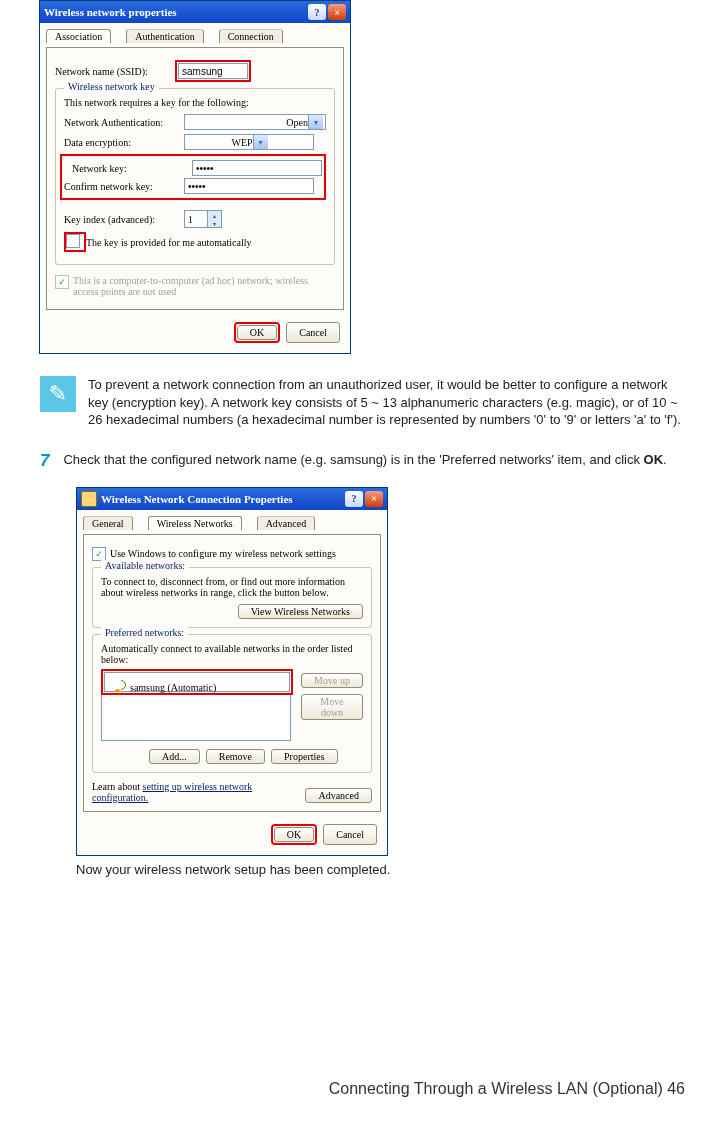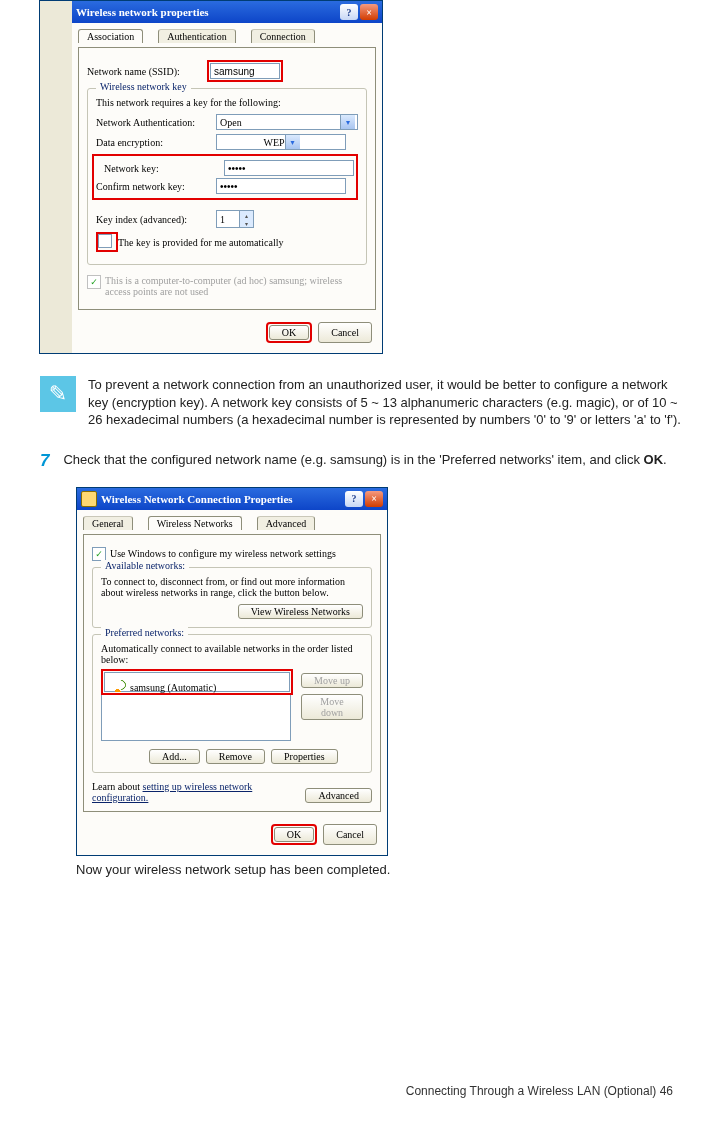--- a/index.html
+++ b/index.html
@@ -33,23 +33,23 @@
   .hi-red{border:2px solid #e20000;}
   .disabled{color:#a0a0a0;}
   
   .note-block{display:flex;margin:22px 0 0 0;}
   .note-icon{width:36px;height:36px;background:#5cc6e6;display:flex;align-items:center;justify-content:center;color:#fff;font-size:22px;margin-right:12px;flex:0 0 36px;}
   .note-text{font-size:13px;line-height:1.35;color:#222;}
   .step{display:flex;margin-top:22px;}
   .step-num{color:#0097d6;font-size:17px;font-weight:bold;font-style:italic;margin-right:14px;flex:0 0 auto;}
   .step-text{font-size:13px;line-height:1.35;color:#222;}
   .after-text{font-size:13px;margin-top:6px;color:#222;}
-  .footer{position:absolute;bottom:28px;right:52px;font-size:12px;color:#333;}
+  .footer{position:absolute;bottom:28px;right:40px;font-size:16px;color:#333;}
   
-  .w1{width:310px;margin-left:-1px;padding-left:32px;}
+  .w1{width:310px;margin-left:-1px;}
   .w2{width:310px;margin-left:-1px;}
   .ml40{margin-left:0px;}
   .listbox{border:1px solid #7f9db9;background:#fff;height:66px;width:190px;padding:8px;box-sizing:border-box;}
   .listitem{display:flex;align-items:center;gap:4px;font-size:10px;padding:1px;}
   .wifi-ico{width:12px;height:10px;background:radial-gradient(circle at 30% 100%, #ff9a00 0 3px, transparent 3px);position:relative;}
   .wifi-ico:before{content:"";position:absolute;border:1px solid #3a8a00;border-radius:50%;width:8px;height:8px;left:2px;top:-2px;border-bottom-color:transparent;border-left-color:transparent;transform:rotate(45deg);}
   .link{color:#0a246a;text-decoration:underline;}
 </style>
 </head>
 <body>
@@ -75,21 +75,21 @@
           <input class="xp-input" style="width: 70px;" value="samsung">
         </span>
       </div>
 
       <div class="groupbox">
         <div class="legend">Wireless network key</div>
         <div style="font-size:10px;margin-bottom:6px;">This network requires a key for the following:</div>
 
         <div class="row">
           <label>Network Authentication:</label>
-          <div class="xp-dd" style="width:150px;">
+          <div class="xp-dd" style="width:150px;justify-content:flex-end;">
             <span>Open</span>
             <span class="dd-btn">▾</span>
           </div>
         </div>
         <div class="row">
           <label>Data encryption:</label>
           <div class="xp-dd" style="width:130px;justify-content:center;">
             <span>WEP</span>
             <span class="dd-btn">▾</span>
           </div>
@@ -119,21 +119,21 @@
           </div>
         </div>
         <div class="row">
           <span class="hi-red" style="padding:0;"><span class="cb"></span></span>
           <span>The key is provided for me automatically</span>
         </div>
       </div>
 
       <div class="row disabled" style="align-items:flex-start;margin-top:10px;">
         <span class="cb" style="border-color:#c0c0c0;">✓</span>
-        <span style="max-width:240px;">This is a computer-to-computer (ad hoc) samsung; wireless access points are not used</span>
+        <span style="max-width:240px;">This is a computer-to-computer (ad hoc) network; wireless access points are not used</span>
       </div>
     </div>
     <div class="btnrow">
       <span class="hi-red" style="padding:1px;border-radius:4px;">
         <button class="xp-btn">OK</button>
       </span>
       <button class="xp-btn">Cancel</button>
     </div>
   </div>
 </div>

